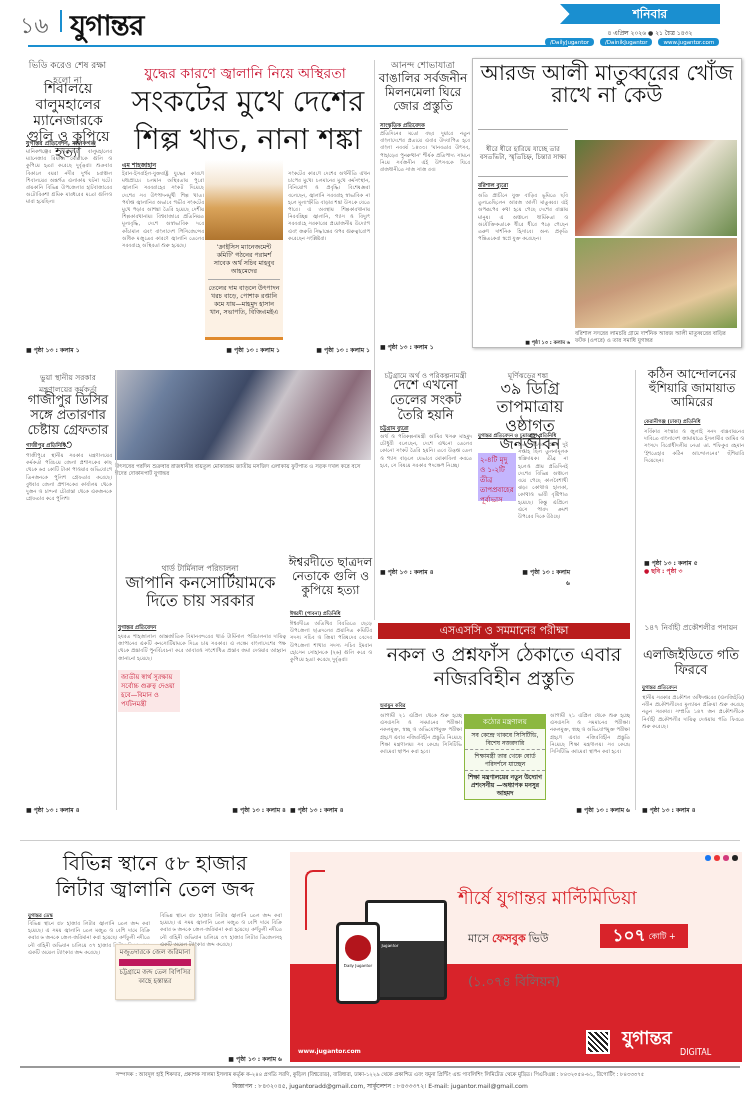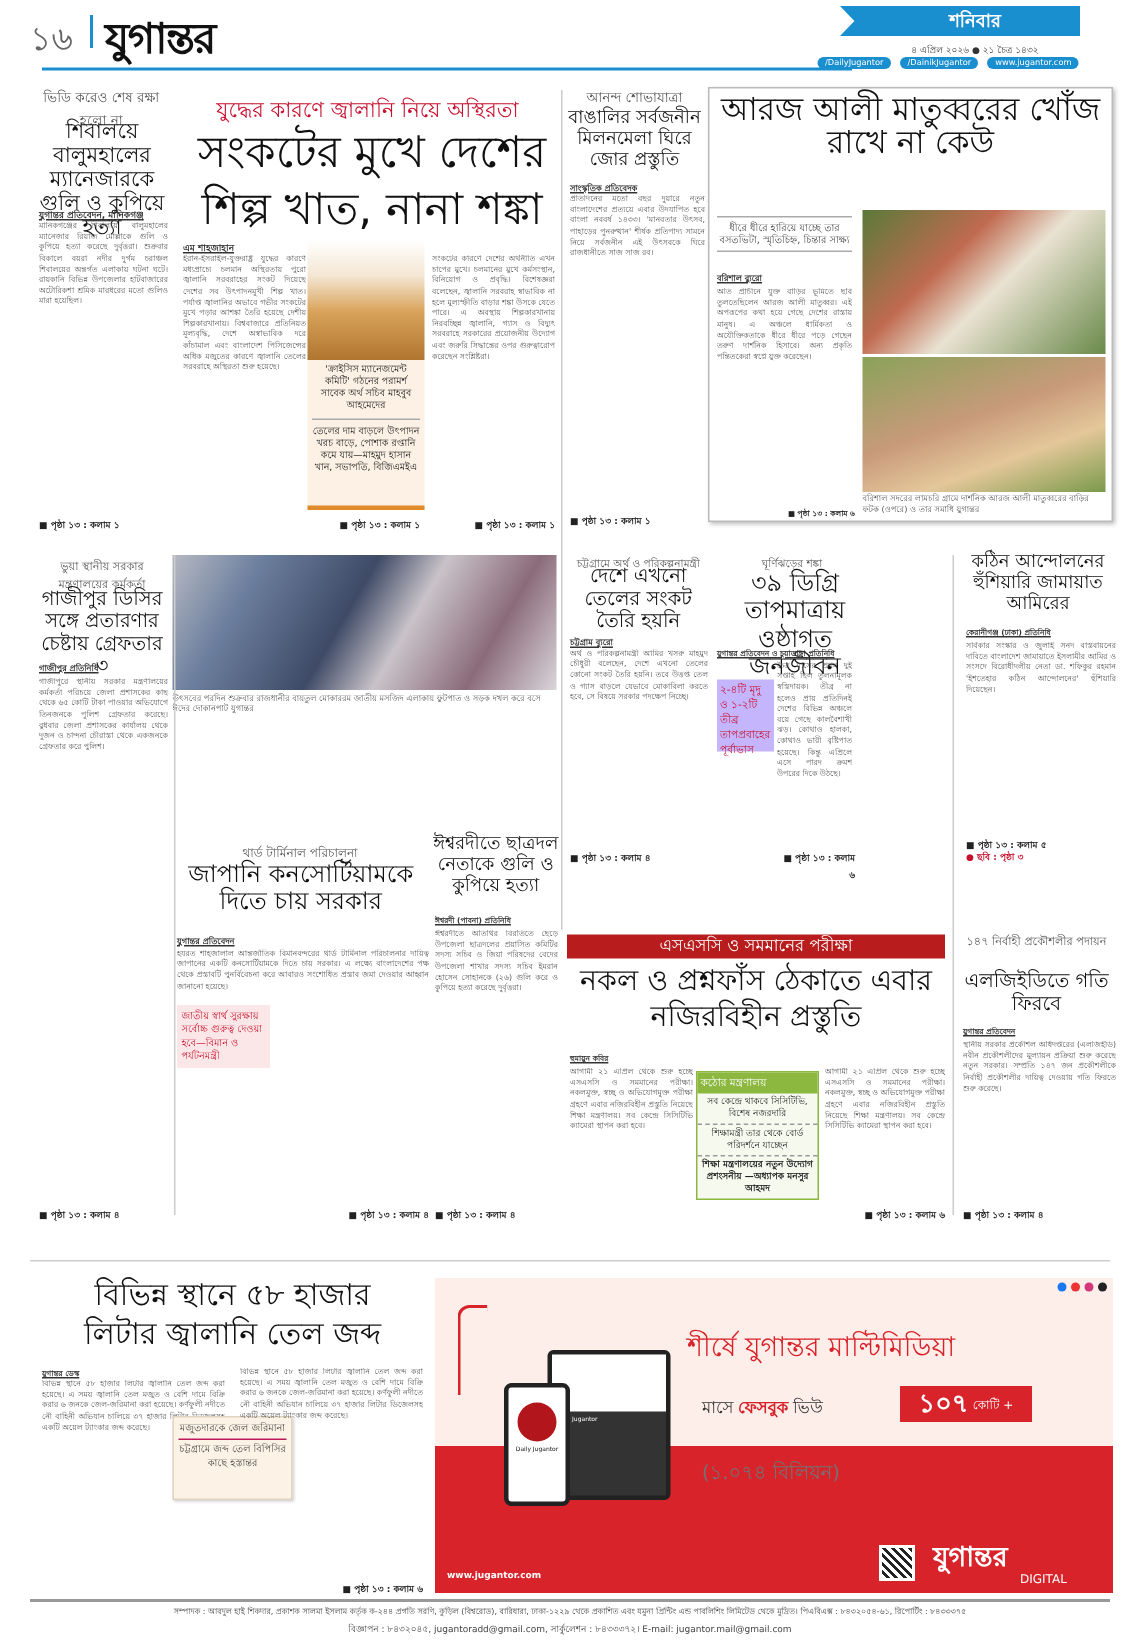--- a/index.html
+++ b/index.html
@@ -52,21 +52,21 @@
 <div class="abs jump" style="left:290px;top:345px;width:80px">■ পৃষ্ঠা ১৩ : কলাম ১</div>
 
 <div class="abs kicker" style="left:378px;top:58px;width:90px">আনন্দ শোভাযাত্রা</div>
 <div class="abs hd" style="left:376px;top:72px;width:94px;font-size:12px">বাঙালির সর্বজনীন মিলনমেলা ঘিরে জোর প্রস্তুতি</div>
 <div class="abs byline" style="left:380px;top:122px;font-size:5.5px">সাংস্কৃতিক প্রতিবেদক</div>
 <div class="abs body-text" style="left:380px;top:130px;width:90px;height:210px">প্রতিদিনের মতো বছর দুয়ারে নতুন বাংলাদেশের প্রত্যয়ে এবার উদযাপিত হবে বাংলা নববর্ষ ১৪৩৩। 'মানবতার উৎসব, পাহাড়ের পুনরুত্থান' শীর্ষক প্রতিপাদ্য সামনে নিয়ে সর্বজনীন এই উৎসবকে ঘিরে রাজধানীতে সাজ সাজ রব।</div>
 <div class="abs jump" style="left:380px;top:342px;text-align:left">■ পৃষ্ঠা ১৩ : কলাম ১</div>
 
 <div class="abs" style="left:472px;top:58px;width:270px;height:290px;border:1px solid #bbb;box-shadow:1px 1px 3px #bbb"></div>
 <div class="abs hd" style="left:476px;top:62px;width:262px;font-size:21px;line-height:22px">আরজ আলী মাতুব্বরের খোঁজ রাখে না কেউ</div>
-<div class="abs" style="left:478px;top:144px;width:90px;font-size:6.5px;color:#444;text-align:center;line-height:8px;border-top:1px solid #aaa;border-bottom:1px solid #aaa;padding:3px 0">ধীরে ধীরে হারিয়ে যাচ্ছে তার বসতভিটা, স্মৃতিচিহ্ন, চিন্তার সাক্ষ্য</div>
+<div class="abs" style="left:478px;top:129px;width:90px;font-size:6.5px;color:#444;text-align:center;line-height:8px;border-top:1px solid #aaa;border-bottom:1px solid #aaa;padding:15px 0">ধীরে ধীরে হারিয়ে যাচ্ছে তার বসতভিটা, স্মৃতিচিহ্ন, চিন্তার সাক্ষ্য</div>
 <div class="abs byline" style="left:478px;top:182px;font-size:5.5px">বরিশাল ব্যুরো</div>
 <div class="abs body-text" style="left:478px;top:192px;width:90px;height:146px">অতি প্রাচীনে যুক্ত বাড়ির ভূমিতে ছবি তুলতেছিলেন আরজ আলী মাতুব্বর। এই অপরূপের কথা হয়ে গেছে দেশের রাস্তায় মানুষ। এ অঞ্চলে ধার্মিকতা ও অযৌক্তিকতাকে ধীরে ধীরে পড়ে গেছেন তরুণ দার্শনিক হিসাবে। অন্য প্রকৃতি পন্তিতকেরা স্বপ্নে যুক্ত করেছেন।</div>
 <div class="abs jump" style="left:520px;top:339px;width:50px;font-size:5px">■ পৃষ্ঠা ১৩ : কলাম ৬</div>
 <div class="abs photo" style="left:575px;top:140px;width:162px;height:96px;background:linear-gradient(135deg,#5a7a3a 0%,#c06a50 35%,#e9e2d2 55%,#6a8a4a 100%)"></div>
 <div class="abs photo" style="left:575px;top:238px;width:162px;height:90px;background:linear-gradient(160deg,#8aa25a 0%,#c89a7a 45%,#e4c79a 70%,#7a9a4a 100%)"></div>
 <div class="abs caption" style="left:575px;top:330px;width:162px"><span>বরিশাল সদরের লামচরি গ্রামে দার্শনিক আরজ আলী মাতুব্বরের বাড়ির ফটক (ওপরে) ও তার সমাধি</span> <span>যুগান্তর</span></div>
 
 <div class="abs kicker" style="left:25px;top:372px;width:86px;font-size:7.5px">ভুয়া স্থানীয় সরকার মন্ত্রণালয়ের কর্মকর্তা</div>
 <div class="abs hd" style="left:22px;top:393px;width:92px;font-size:13px">গাজীপুর ডিসির সঙ্গে প্রতারণার চেষ্টায় গ্রেফতার ৩</div>
 <div class="abs byline" style="left:26px;top:442px;font-size:5.5px">গাজীপুর প্রতিনিধি</div>
@@ -105,39 +105,39 @@
 <div class="abs hd" style="left:288px;top:556px;width:85px;font-size:12px">ঈশ্বরদীতে ছাত্রদল নেতাকে গুলি ও কুপিয়ে হত্যা</div>
 <div class="abs byline" style="left:290px;top:610px;font-size:5px">ঈশ্বরদী (পাবনা) প্রতিনিধি</div>
 <div class="abs body-text" style="left:290px;top:620px;width:82px;height:180px">ঈশ্বরদীতে অতিথির বিরতিতে ছেড়ে উপজেলা ছাত্রদলের প্রয়াসিত কমিটির সদস্য সচিব ও জিয়া পরিষদের বেদের উপজেলা শাখার সদস্য সচিব ইমরান হোসেন সোহানকে (২৬) গুলি করে ও কুপিয়ে হত্যা করেছে দুর্বৃত্তরা।</div>
 <div class="abs jump" style="left:290px;top:805px;text-align:left">■ পৃষ্ঠা ১৩ : কলাম ৪</div>
 
 <div class="abs" style="left:378px;top:623px;width:252px;height:16px;background:#b91c1c;color:#fff;text-align:center;font-size:11px;line-height:16px">এসএসসি ও সমমানের পরীক্ষা</div>
 <div class="abs hd" style="left:378px;top:642px;width:252px;font-size:19px;line-height:24px">নকল ও প্রশ্নফাঁস ঠেকাতে এবার নজিরবিহীন প্রস্তুতি</div>
 <div class="abs byline" style="left:380px;top:702px;font-size:5px">হুমায়ুন কবির</div>
 <div class="abs body-text" style="left:380px;top:712px;width:82px;height:100px">আগামী ২১ এপ্রিল থেকে শুরু হচ্ছে এসএসসি ও সমমানের পরীক্ষা। নকলমুক্ত, স্বচ্ছ ও অভিযোগমুক্ত পরীক্ষা গ্রহণে এবার নজিরবিহীন প্রস্তুতি নিয়েছে শিক্ষা মন্ত্রণালয়। সব কেন্দ্রে সিসিটিভি ক্যামেরা স্থাপন করা হবে।</div>
 <div class="abs" style="left:464px;top:714px;width:82px;border:1px solid #8cb840;background:#f6faee">
-  <div style="background:#8cb840;color:#fff;text-align:left;font-size:7px;padding:1px 2px">কঠোর মন্ত্রণালয়</div>
+  <div style="background:#8cb840;color:#fff;text-align:center;font-size:7px;padding:1px 2px">কঠোর মন্ত্রণালয়</div>
   <div style="font-size:6px;text-align:center;padding:2px;border-bottom:1px dashed #999;line-height:8px">সব কেন্দ্রে থাকবে সিসিটিভি, বিশেষ নজরদারি</div>
   <div style="font-size:6px;text-align:center;padding:2px;border-bottom:1px dashed #999;line-height:8px">শিক্ষামন্ত্রী তার থেকে বোর্ড পরিদর্শনে যাচ্ছেন</div>
   <div style="font-size:6px;text-align:center;padding:2px;line-height:8px;font-weight:bold">শিক্ষা মন্ত্রণালয়ের নতুন উদ্যোগ প্রশংসনীয় —অধ্যাপক মনসুর আহমদ</div>
 </div>
 <div class="abs body-text" style="left:550px;top:712px;width:80px;height:90px">আগামী ২১ এপ্রিল থেকে শুরু হচ্ছে এসএসসি ও সমমানের পরীক্ষা। নকলমুক্ত, স্বচ্ছ ও অভিযোগমুক্ত পরীক্ষা গ্রহণে এবার নজিরবিহীন প্রস্তুতি নিয়েছে শিক্ষা মন্ত্রণালয়। সব কেন্দ্রে সিসিটিভি ক্যামেরা স্থাপন করা হবে।</div>
 <div class="abs jump" style="left:560px;top:805px;width:70px">■ পৃষ্ঠা ১৩ : কলাম ৬</div>
 
 <div class="abs kicker" style="left:638px;top:622px;width:106px;font-size:7.5px">১৪৭ নির্বাহী প্রকৌশলীর পদায়ন</div>
 <div class="abs hd" style="left:638px;top:648px;width:106px;font-size:13px">এলজিইডিতে গতি ফিরবে</div>
 <div class="abs byline" style="left:642px;top:684px;font-size:5px">যুগান্তর প্রতিবেদন</div>
 <div class="abs body-text" style="left:642px;top:694px;width:102px;height:108px">স্থানীয় সরকার প্রকৌশল অধিদপ্তরের (এলজিইডি) নবীন প্রকৌশলীদের মূল্যায়ন প্রক্রিয়া শুরু করেছে নতুন সরকার। সম্প্রতি ১৪৭ জন প্রকৌশলীকে নির্বাহী প্রকৌশলীর দায়িত্ব দেওয়ায় গতি ফিরতে শুরু করেছে।</div>
 <div class="abs jump" style="left:642px;top:805px;text-align:left">■ পৃষ্ঠা ১৩ : কলাম ৪</div>
 
 <div class="abs hd" style="left:40px;top:850px;width:230px;font-size:20px;line-height:26px">বিভিন্ন স্থানে ৫৮ হাজার লিটার জ্বালানি তেল জব্দ</div>
 <div class="abs byline" style="left:28px;top:912px;font-size:5px">যুগান্তর ডেস্ক</div>
 <div class="abs body-text" style="left:28px;top:920px;width:122px;height:120px">বিভিন্ন স্থানে ৫৮ হাজার লিটার জ্বালানি তেল জব্দ করা হয়েছে। এ সময় জ্বালানি তেল মজুত ও বেশি দামে বিক্রি করার ৬ জনকে জেল-জরিমানা করা হয়েছে। কর্ণফুলী নদীতে নৌ বাহিনী অভিযান চালিয়ে ৩৭ হাজার লিটার ডিজেলসহ একটি অয়েল ট্যাংকার জব্দ করেছে।</div>
 <div class="abs" style="left:115px;top:944px;width:80px;height:56px;background:#fcf3e6;border:1px solid #e0d3c0;box-shadow:1px 1px 2px #ccc;padding:3px">
-  <div style="font-size:6.5px;text-align:center;color:#444;line-height:9px;border-bottom:1px solid #be185d;padding-bottom:2px">মজুতদারকে জেল জরিমানা</div>
+  <div style="font-size:6.5px;text-align:center;color:#444;line-height:9px;border-bottom:7px solid #be185d;padding-bottom:2px">মজুতদারকে জেল জরিমানা</div>
   <div style="font-size:6.5px;text-align:center;color:#444;line-height:9px;padding-top:2px">চট্টগ্রামে জব্দ তেল বিপিসির কাছে হস্তান্তর</div>
 </div>
 <div class="abs body-text" style="left:160px;top:912px;width:122px;height:120px">বিভিন্ন স্থানে ৫৮ হাজার লিটার জ্বালানি তেল জব্দ করা হয়েছে। এ সময় জ্বালানি তেল মজুত ও বেশি দামে বিক্রি করার ৬ জনকে জেল-জরিমানা করা হয়েছে। কর্ণফুলী নদীতে নৌ বাহিনী অভিযান চালিয়ে ৩৭ হাজার লিটার ডিজেলসহ একটি অয়েল ট্যাংকার জব্দ করেছে।</div>
 <div class="abs jump" style="left:220px;top:1054px;width:62px">■ পৃষ্ঠা ১৩ : কলাম ৬</div>
 
 <div class="abs" style="left:290px;top:852px;width:452px;height:112px;background:#fdeee9"></div>
 <div class="abs" style="left:290px;top:964px;width:452px;height:98px;background:#d8232a"></div>
 <div class="abs" style="left:705px;top:855px;display:flex;gap:3px">
   <span style="width:6px;height:6px;border-radius:50%;background:#1877f2"></span>
   <span style="width:6px;height:6px;border-radius:50%;background:#e33"></span>

